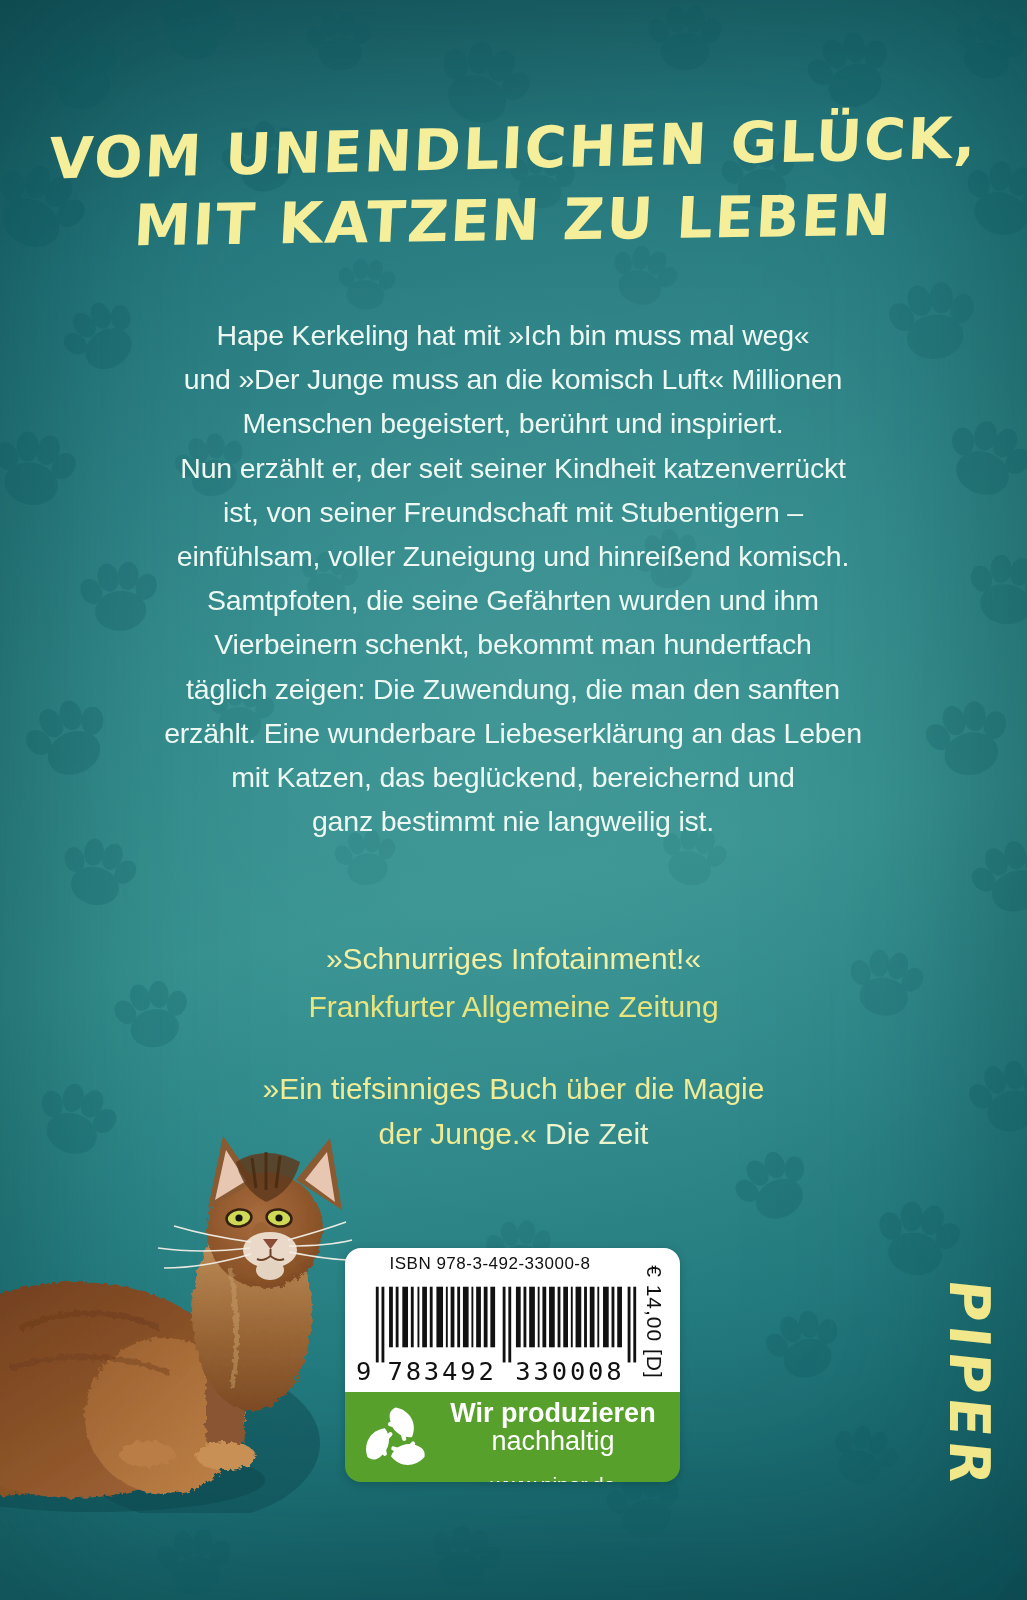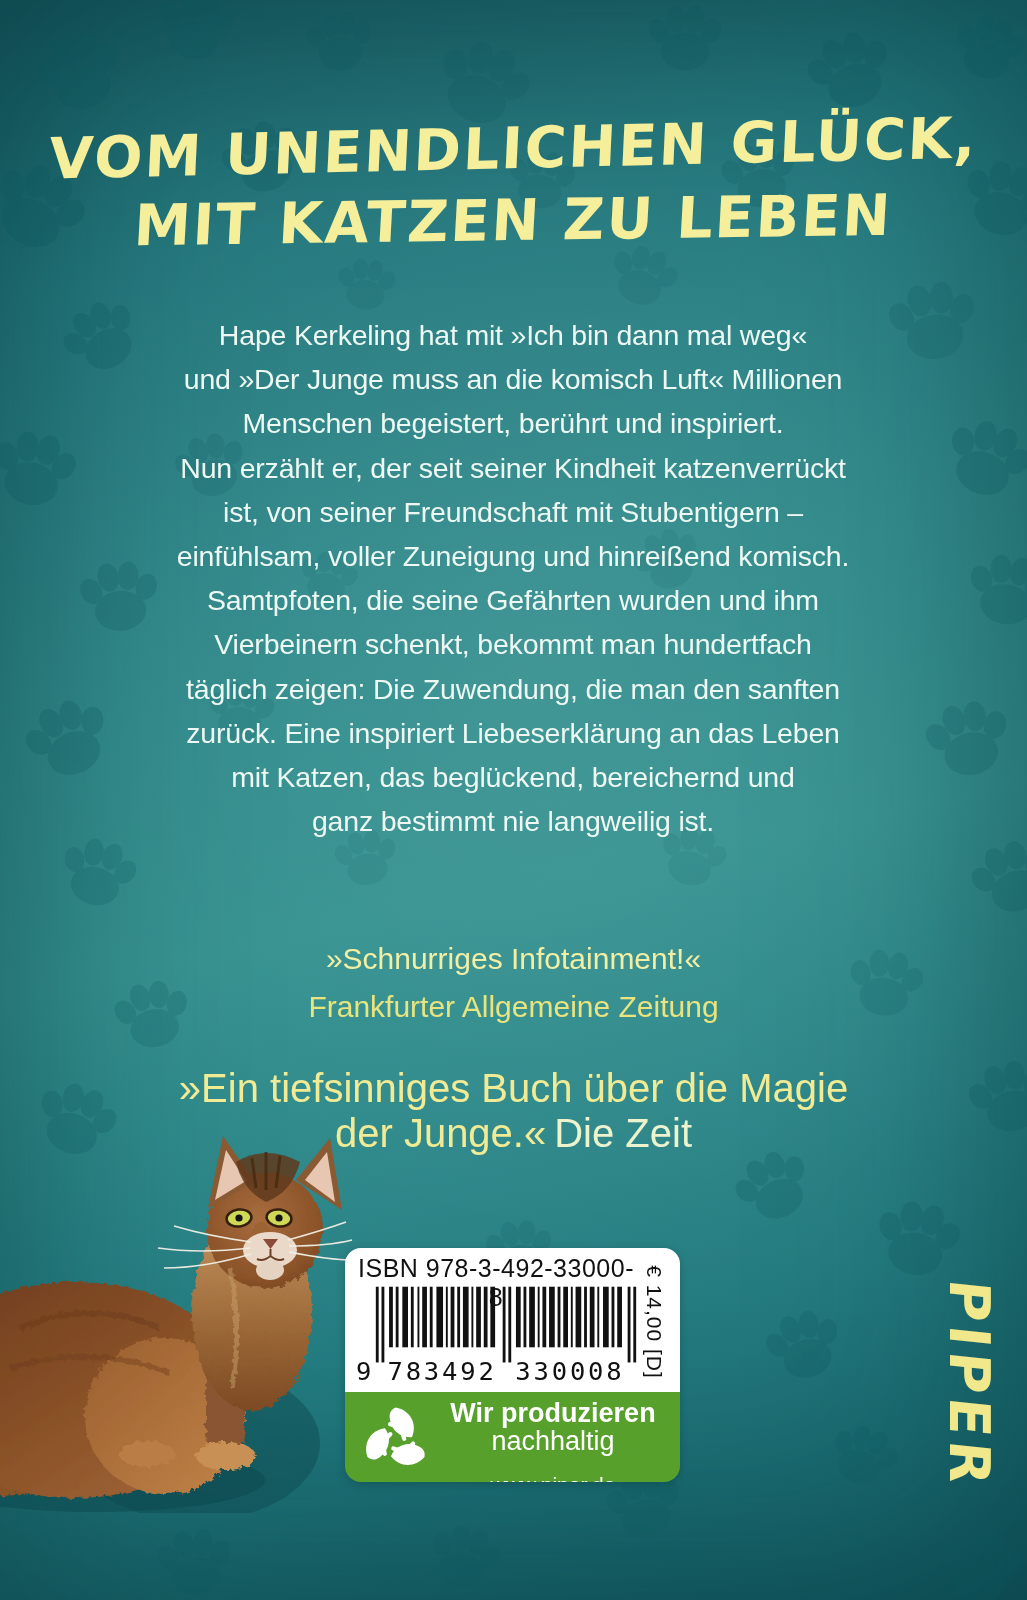--- a/index.html
+++ b/index.html
@@ -20,30 +20,30 @@
   .title .t1{display:inline-block;transform:rotate(-1.3deg) skewX(-4deg);}
   .title .t2{display:inline-block;transform:rotate(-0.8deg) skewX(-4deg);}
   
   .blurb{position:absolute;left:103px;top:313px;width:820px;text-align:center;
          color:#eef8f2;font-size:28.5px;line-height:44.2px;letter-spacing:-0.2px;}
   
   .quote1{position:absolute;left:0;top:935px;width:1027px;text-align:center;
           color:#f2efa4;font-size:30px;line-height:48px;}
   .quote1 .src{color:#e9e47e;}
   .quote2{position:absolute;left:0;top:1066px;width:1027px;text-align:center;
-          color:#f0eb94;font-size:40px;line-height:45px;}
+          color:#f0eb94;font-size:30px;line-height:45px;}
   .quote2 .src{color:#ecf3cd;padding-left:8px;}
   
   .cat{position:absolute;left:-20px;top:1118px;width:380px;height:395px;}
   
   .isbn-label{position:absolute;left:345px;top:1248px;width:335px;height:234px;
               border-radius:16px;overflow:hidden;box-shadow:0 2px 8px rgba(0,30,34,.25);}
   .isbn-white{position:relative;background:#ffffff;height:144px;}
-  .isbn-text{position:absolute;left:6px;top:6px;width:290px;text-align:center;
-             color:#111;font-size:25px;letter-spacing:0.5px;}
+  .isbn-text{position:absolute;left:0;top:6px;width:290px;text-align:center;
+             color:#111;font-size:17px;letter-spacing:0.5px;}
   .barcode{position:absolute;left:10px;top:36px;}
   .price-wrap{position:absolute;right:-24px;top:24px;width:100px;height:100px;
               display:flex;align-items:center;justify-content:center;}
   .price-wrap span{display:block;transform:rotate(90deg);white-space:nowrap;
                    color:#111;font-size:21px;letter-spacing:1px;}
   .isbn-green{position:relative;background:#57a02c;height:90px;color:#fff;}
   .eco-icon{position:absolute;left:16px;top:10px;}
   .eco-text{position:absolute;left:88px;top:6px;width:240px;text-align:center;line-height:30px;}
   .eco-l1{font-size:27px;font-weight:700;}
   .eco-l2{font-size:27px;font-weight:400;margin-top:-2px;}
@@ -118,30 +118,30 @@
       <use href="#paw" opacity=".18" transform="translate(40 1430) rotate(22 50 50) scale(.8)"></use>
     </g>
   </svg>
 
   <div class="title">
     <span class="t1">VOM UNENDLICHEN GLÜCK,</span><br>
     <span class="t2">MIT KATZEN ZU LEBEN</span>
   </div>
 
   <div class="blurb">
-    <div>Hape Kerkeling hat mit »Ich bin dann mal weg«</div>
+    <div>Hape Kerkeling hat mit »Ich bin muss mal weg«</div>
     <div>und »Der Junge muss an die komisch Luft« Millionen</div>
     <div>Menschen begeistert, berührt und inspiriert.</div>
     <div>Nun erzählt er, der seit seiner Kindheit katzenverrückt</div>
     <div>ist, von seiner Freundschaft mit Stubentigern –</div>
     <div>einfühlsam, voller Zuneigung und hinreißend komisch.</div>
     <div>Samtpfoten, die seine Gefährten wurden und ihm</div>
     <div>Vierbeinern schenkt, bekommt man hundertfach</div>
     <div>täglich zeigen: Die Zuwendung, die man den sanften</div>
-    <div>zurück. Eine inspiriert Liebeserklärung an das Leben</div>
+    <div>erzählt. Eine wunderbare Liebeserklärung an das Leben</div>
     <div>mit Katzen, das beglückend, bereichernd und</div>
     <div>ganz bestimmt nie langweilig ist.</div>
   </div>
 
   <div class="quote1">
     <div>»Schnurriges Infotainment!«</div>
     <div class="src">Frankfurter Allgemeine Zeitung</div>
   </div>
 
   <div class="quote2">

